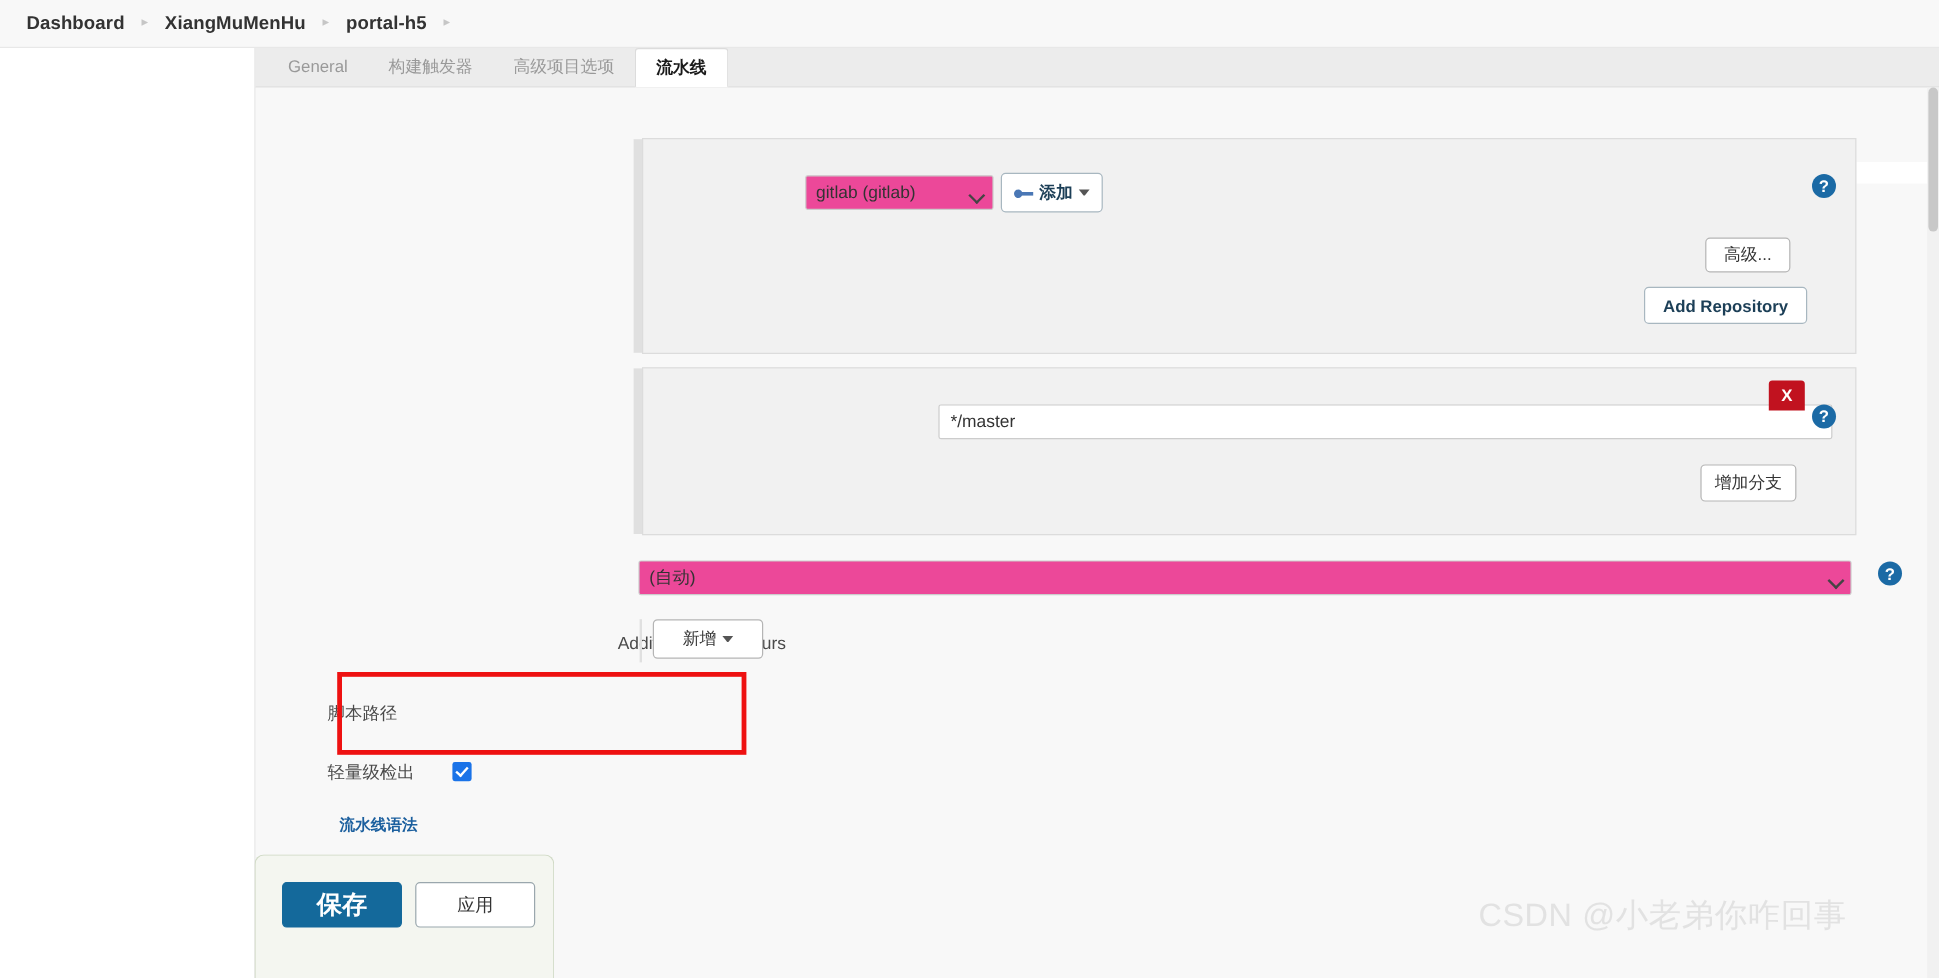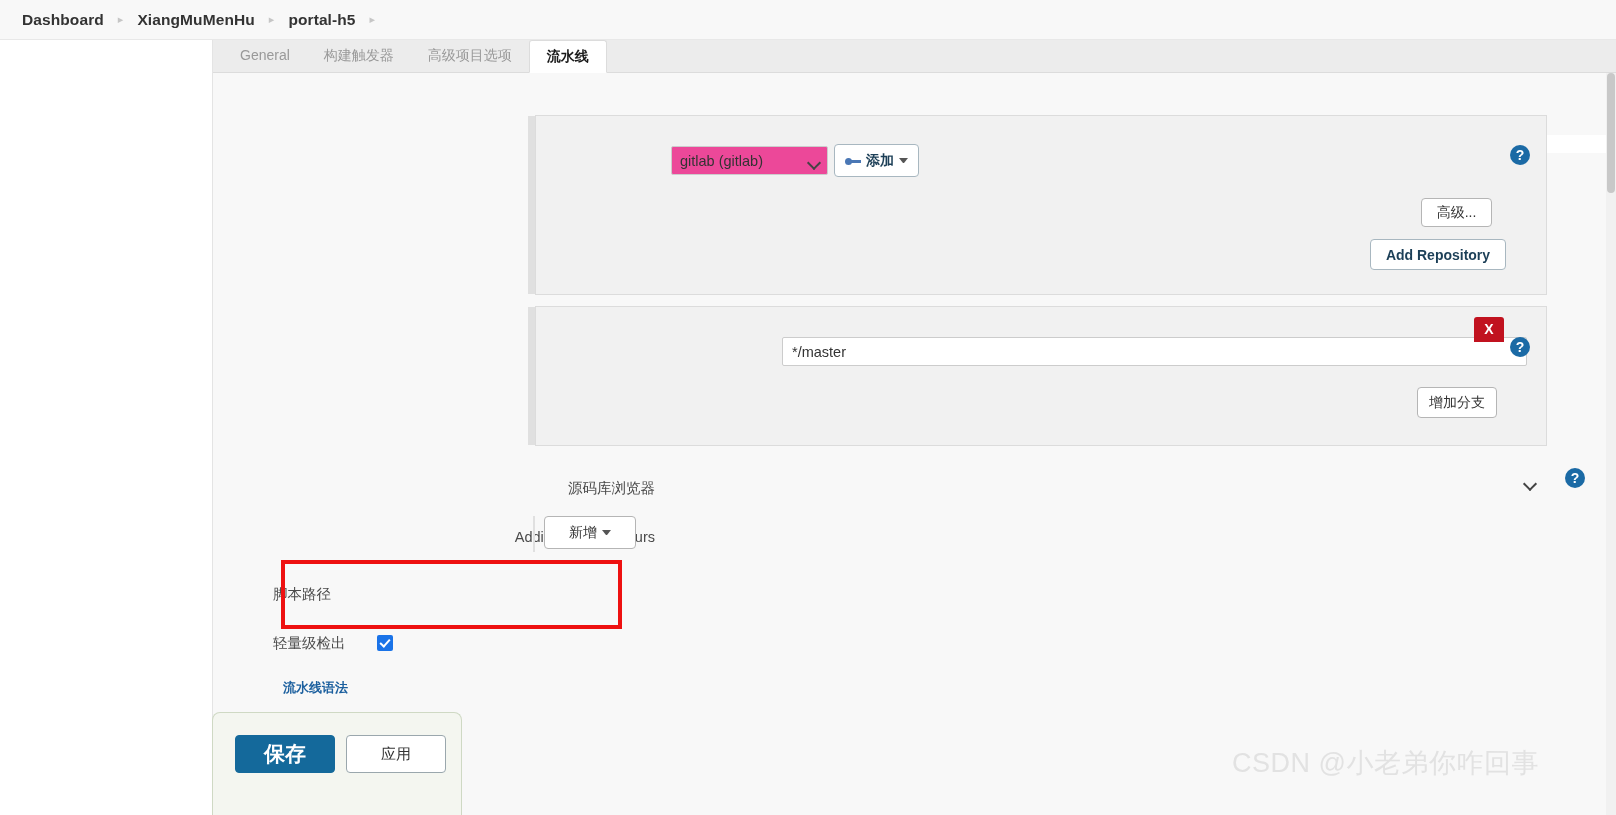--- a/index.html
+++ b/index.html
@@ -448,20 +448,23 @@
       <input class="txt" type="text" style="left: 536px; top: 264px; width: 745px; height: 29px;" value="*/master">
 
       <div class="del-x" style="left:1261px; top:244px;">X</div>
 
       <div class="help" style="left:1297px; top:264px;">?</div>
 
       <div class="btn plain" style="left:1191px; top:314px; width:80px; height:31px;margin-left:13px;">增加分支</div>
 
       <div class="row-label" style="left:220px; top:406px; width:222px;">源码库浏览器</div>
 
+      <select class="sel" style="left:319px; top:394px; width:1011px; height:29px;">
+        <option>(自动)</option>
+      </select>
       <div class="sel-arrow" style="left:1311px; top:403px;"></div>
 
       <div class="help" style="left:1352px; top:395px;">?</div>
 
       <div class="row-label" style="left:180px; top:456px; width:262px;">Additional Behaviours</div>
 
       <div class="subpanel" style="left:320px; top:443px; width:2px; height:36px; background:#e0e0e0; border:none;"></div>
 
       <div class="btn plain" style="left:331px; top:443px; width:92px; height:33px;">
         <span>新增</span>

